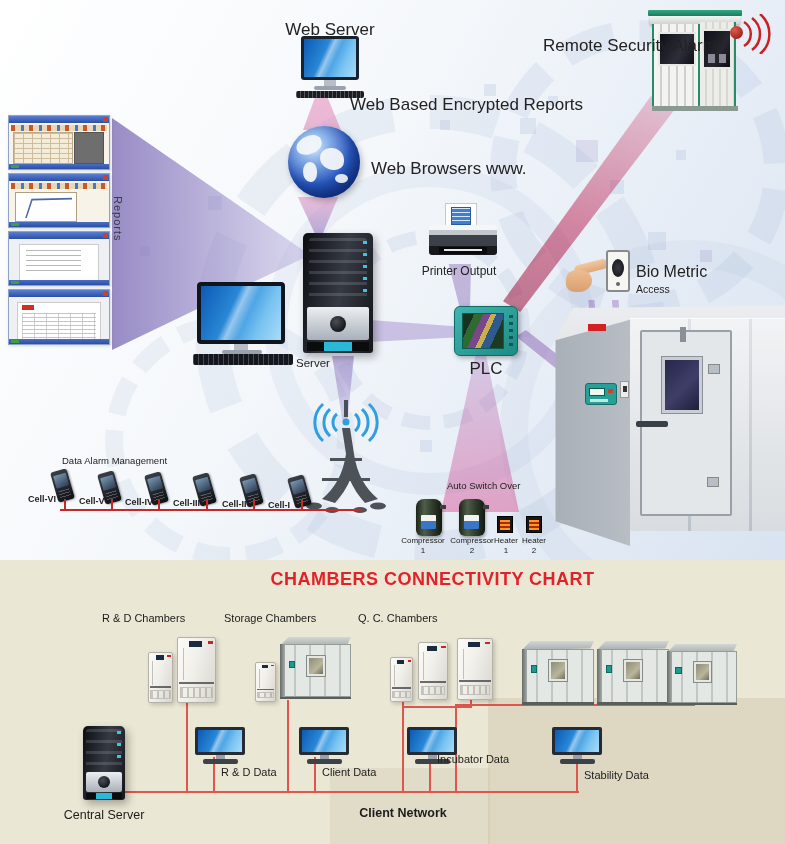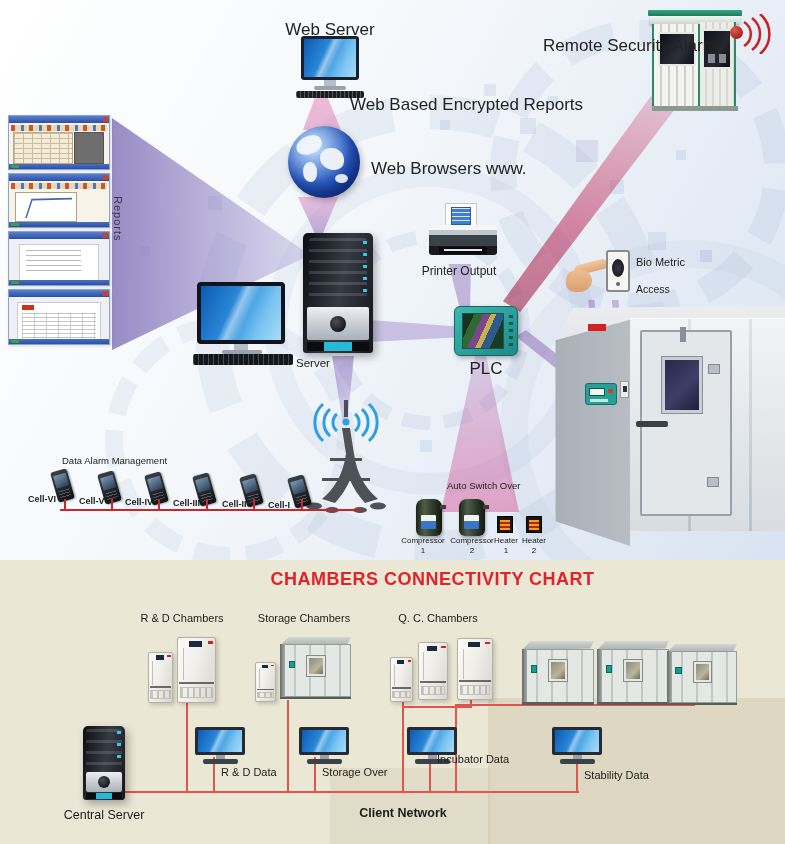--- a/index.html
+++ b/index.html
@@ -83,21 +83,21 @@
   .wbox .wbase{position:absolute;left:0;bottom:0;width:100%;height:4%;background:#585e5a}
   
   .cmon{position:absolute;width:50px;height:38px;z-index:4}
   .cmon .scr{position:absolute;left:0;top:0;width:50px;height:28px;border:3px solid #252a33;border-radius:2px}
   .cmon .neck{position:absolute;left:21px;top:28px;width:9px;height:4px;background:#9aa0a8}
   .cmon .mbase{position:absolute;left:8px;top:32px;width:35px;height:5px;background:#3c424a;border-radius:2px}
   
   .bottom{position:absolute;left:0;top:560px;width:785px;height:284px;overflow:hidden;background:#ebe7d5}
   .blk{position:absolute;background:rgba(184,174,142,.26)}
   .title{position:absolute;font-size:18px;font-weight:bold;color:#e32128;letter-spacing:.5px;text-align:center;z-index:5}
-  .glbl{position:absolute;font-size:11px;color:#1c1c1c;text-align:center;white-space:nowrap;z-index:5}
+  .glbl{position:absolute;font-size:11px;color:#1c1c1c;white-space:nowrap;z-index:5}
   .dlbl{position:absolute;font-size:11px;color:#1c1c1c;white-space:nowrap;z-index:5}
 </style>
 </head>
 <body>
 
 <div id="stage">
 
   <div class="top">
 
     <div>
@@ -276,21 +276,21 @@
     <div class="a dev" style="left:566px;top:250px;width:70px;height:52px;z-index:3">
       <div class="a" style="left:0;top:10px;width:44px;height:36px">
         <i class="a" style="left:8px;top:2px;width:34px;height:10px;background:linear-gradient(#f2c8a0,#dfa878);border-radius:6px;transform:rotate(-14deg)"></i>
         <i class="a" style="left:0;top:10px;width:26px;height:22px;background:linear-gradient(#eebd92,#d9a070);border-radius:45% 55% 60% 40%"></i>
       </div>
       <div class="a" style="left:40px;top:0;width:24px;height:42px;background:#f6f6f2;border:2px solid #8a8a8a;border-radius:3px">
         <i class="a" style="left:4px;top:7px;width:12px;height:18px;background:radial-gradient(#3a3a44,#101016);border-radius:50%"></i>
         <i class="a" style="left:8px;top:30px;width:4px;height:4px;background:#666;border-radius:50%"></i>
       </div>
     </div>
-    <div class="lbl" style="left:636px;top:256px;font-size:11px">Bio Metric</div>
+    <div class="lbl" style="left:636px;top:263px;font-size:16px">Bio Metric</div>
     <div class="lbl" style="left:636px;top:283px;font-size:10.5px">Access</div>
 
     <div class="a dev" style="left:552px;top:298px;width:233px;height:248px;z-index:3">
       <div class="a" style="left:0;top:0;width:233px;height:248px;
            clip-path:polygon(1% 17%,9% 4%,100% 3%,100% 8.5%,34% 9%,2% 17%);background:linear-gradient(#eceef0,#c2c6cc)"></div>
       <div class="a" style="left:0;top:0;width:233px;height:248px;
            clip-path:polygon(1.5% 17%,33.5% 8.8%,33.5% 100%,1.5% 90%);background:linear-gradient(90deg,#a9afb7,#d6dade)"></div>
       <div class="a" style="left:78px;top:20px;width:155px;height:213px;border-top:1px solid #fbfcfd;
            background:linear-gradient(180deg,rgba(255,255,255,.45),rgba(120,130,140,.12)),repeating-linear-gradient(90deg,#e6e9ec 0 58px,#c4cad1 58px 61px)"></div>
       <div class="a" style="left:88px;top:32px;width:92px;height:186px;border:2px solid #99a0a8;background:#e4e7ea;border-radius:2px"></div>
@@ -528,21 +528,21 @@
     </div>
     <div class="cmon" style="left:552px;top:167px">
       <div class="scr scrB">
           <div class="shine"></div>
         </div>
         <div class="neck"></div>
         <div class="mbase"></div>
     </div>
 
     <div class="dlbl" style="left:221px;top:206px">R &amp; D Data</div>
-    <div class="dlbl" style="left:322px;top:206px">Storage Over</div>
+    <div class="dlbl" style="left:322px;top:206px">Client Data</div>
     <div class="dlbl" style="left:437px;top:193px">Incubator Data</div>
     <div class="dlbl" style="left:584px;top:209px">Stability Data</div>
 
     <div class="stower" style="left:83px;top:166px;width:42px;height:74px">
       <div class="vents"></div>
         <div class="leds"></div>
       <div class="silver">
           <div class="logo" style="width:12px;height:12px"></div>
         </div>
       <div class="strip"></div>

